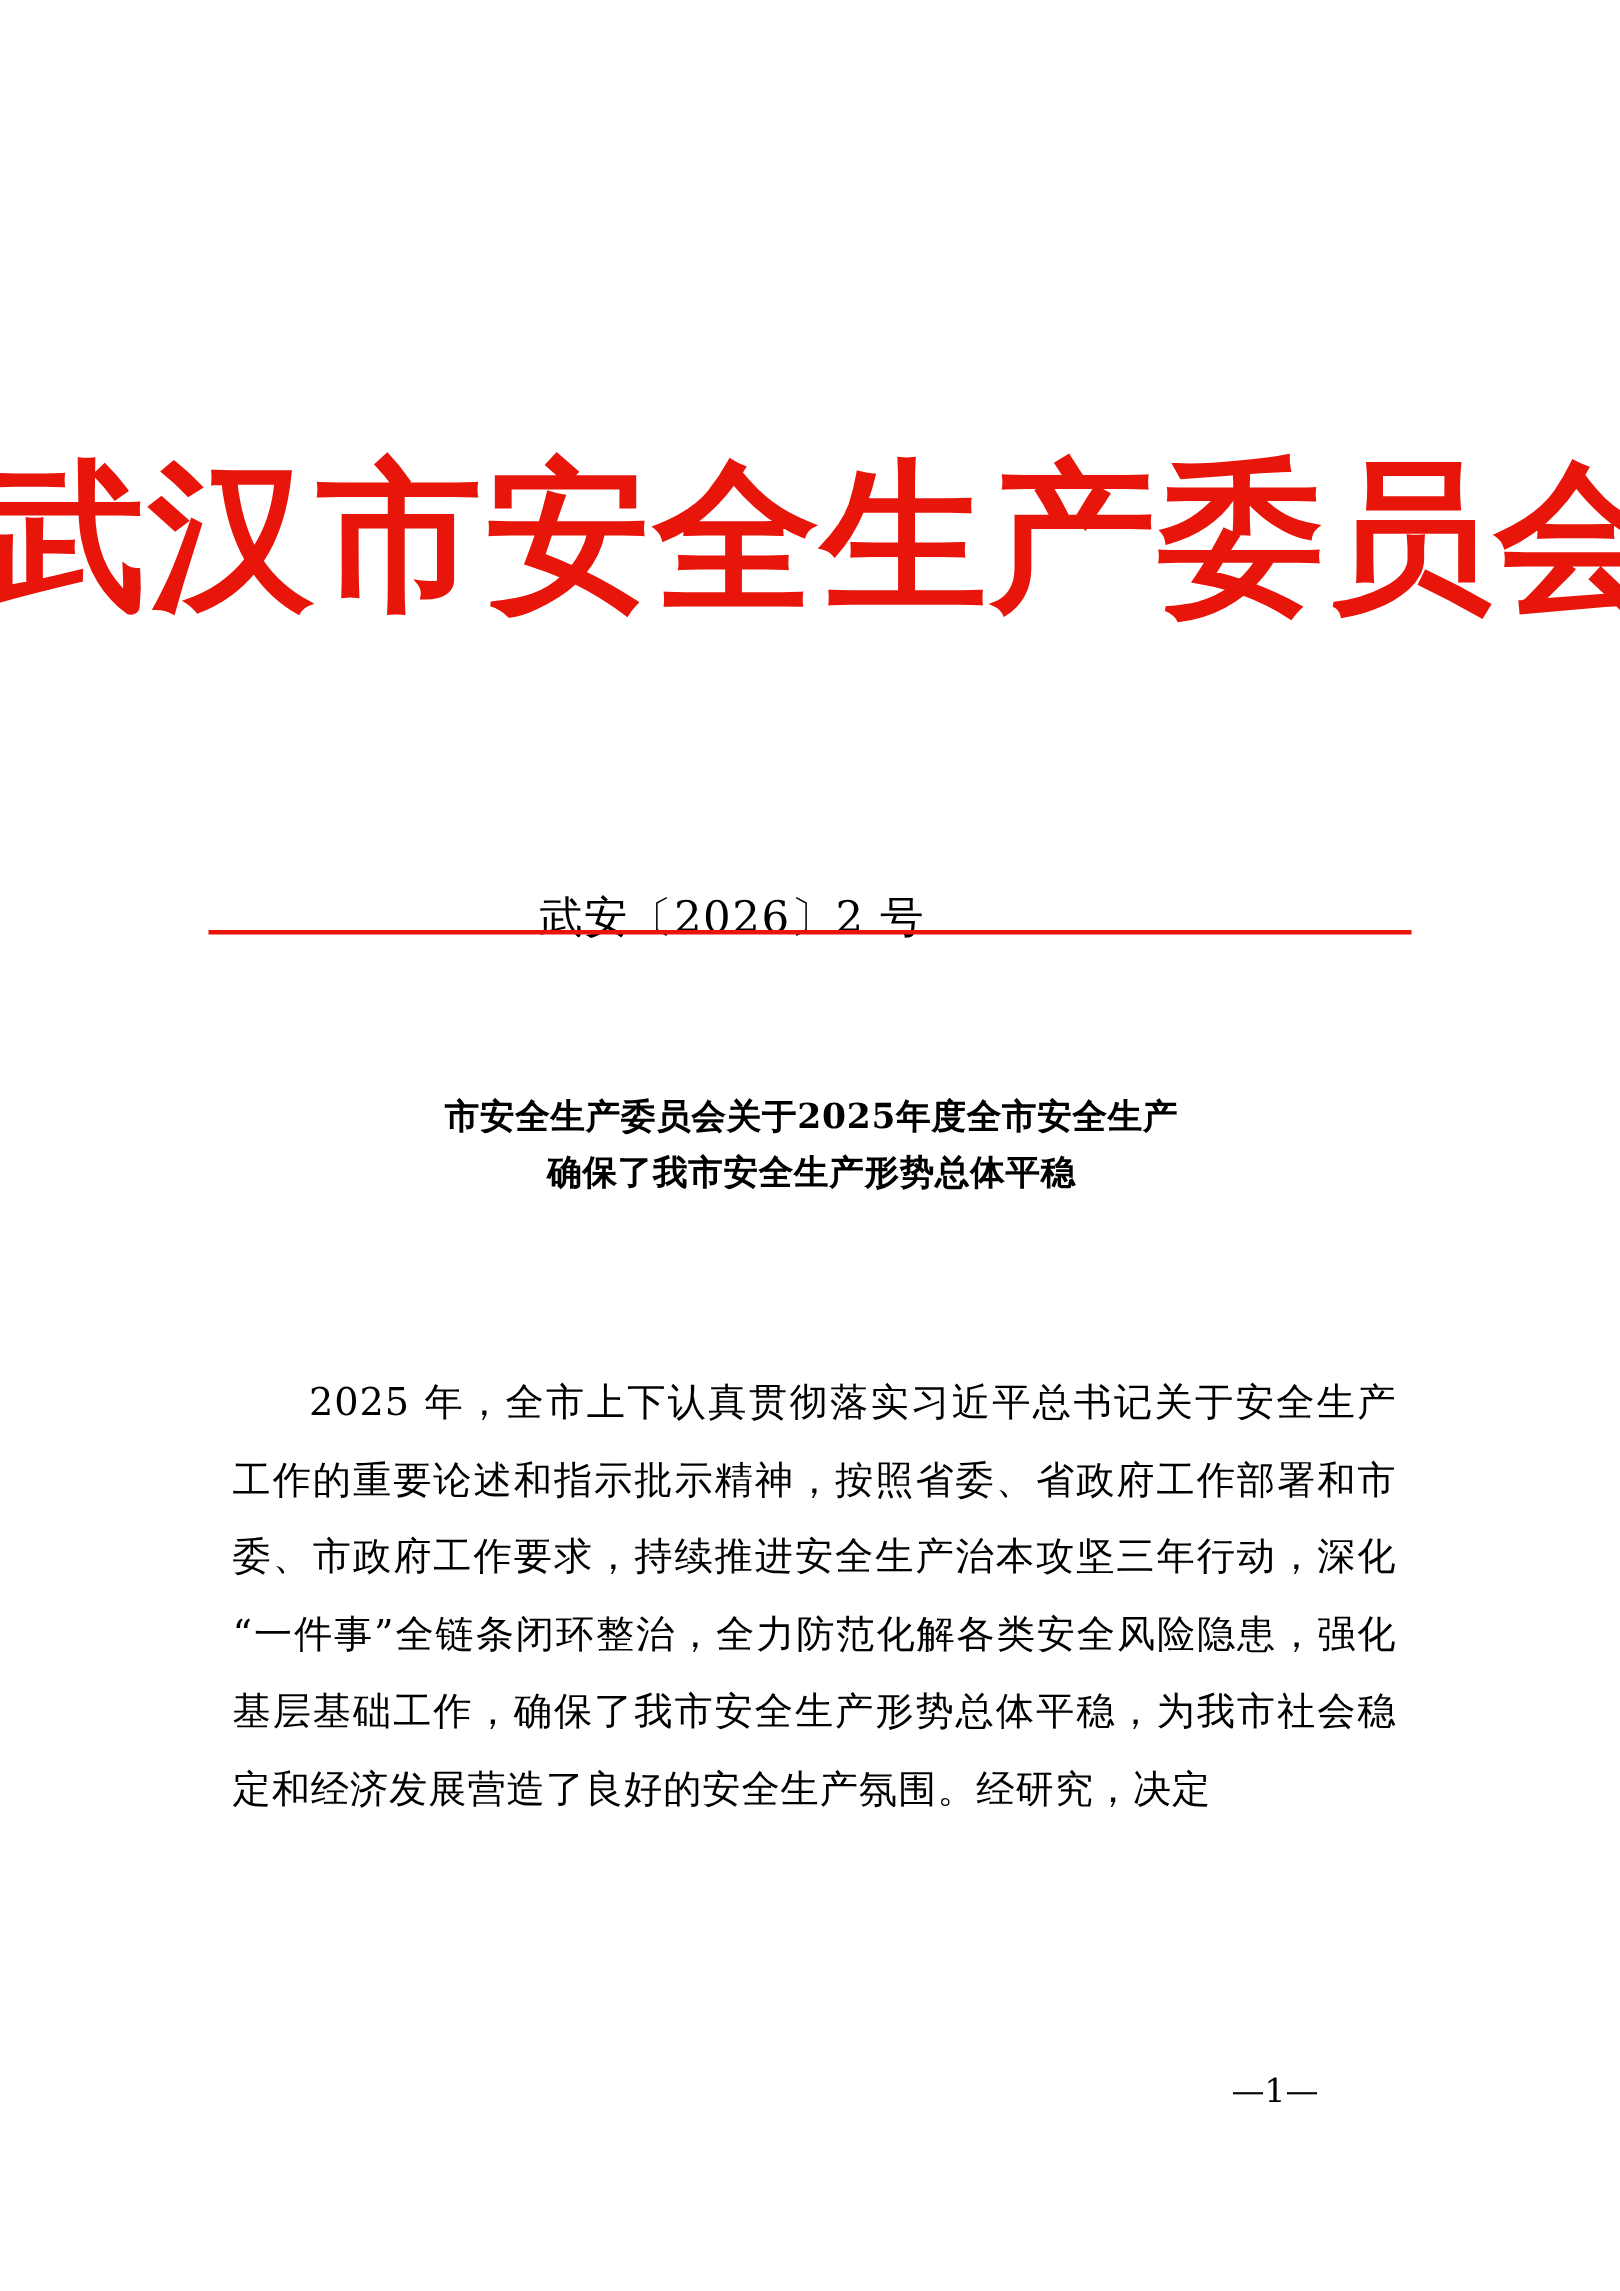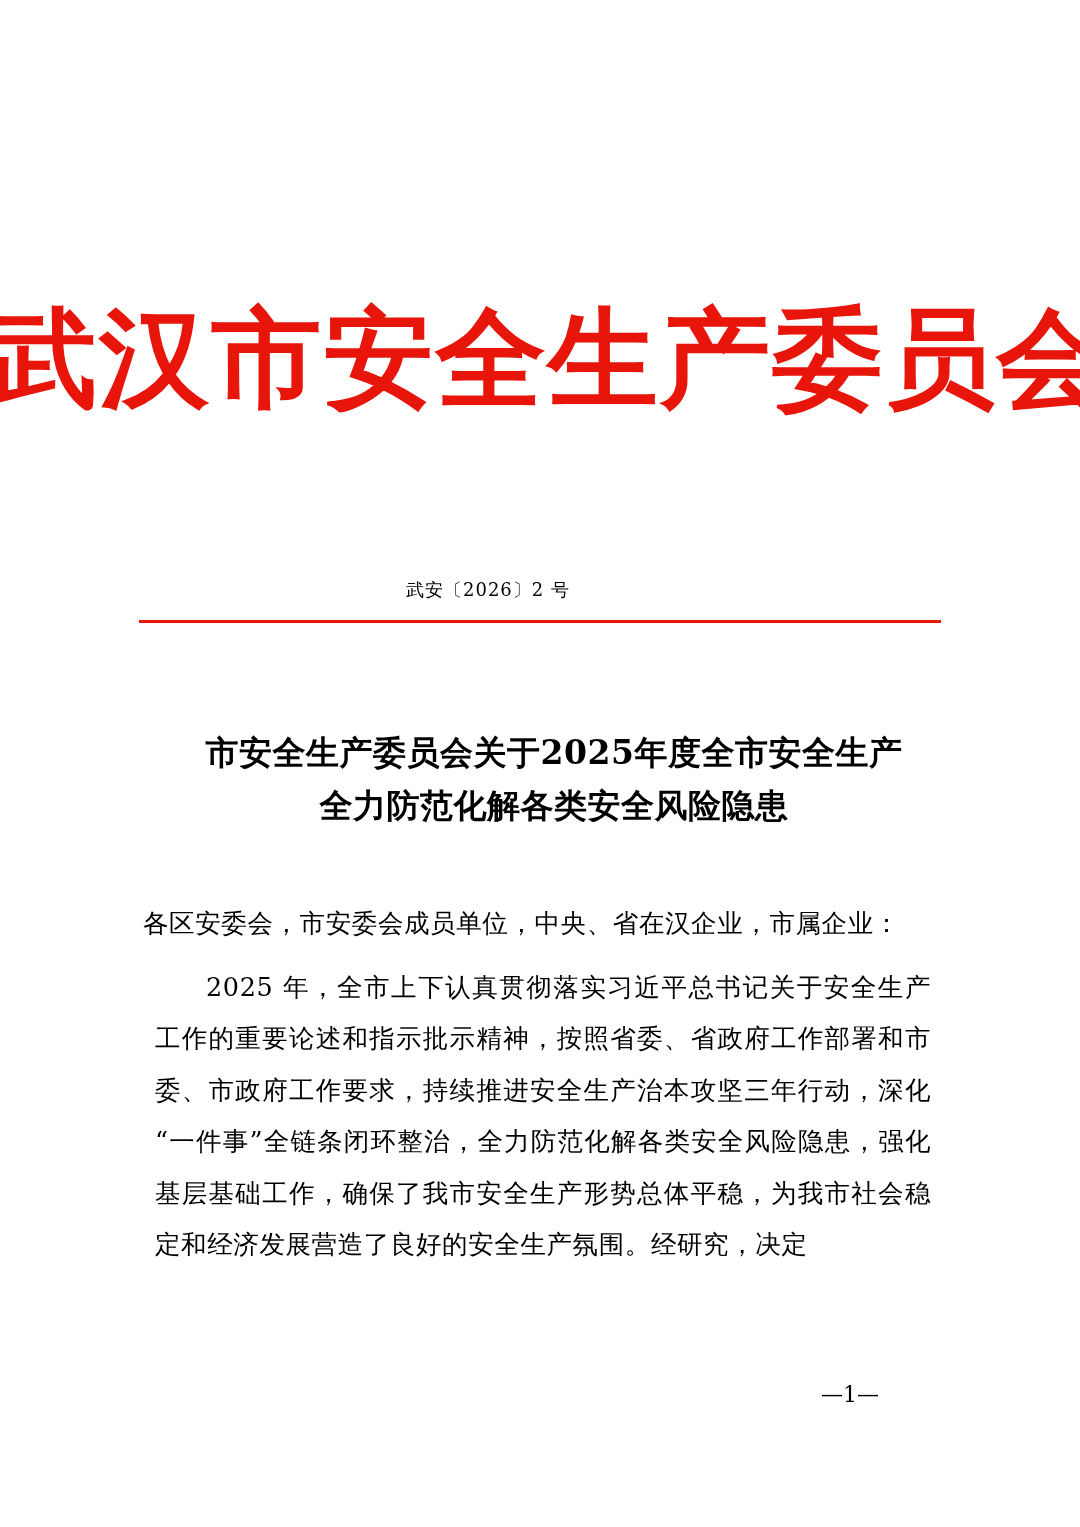--- a/index.html
+++ b/index.html
@@ -41,48 +41,48 @@
     font-size: 108px;
     line-height: 1.08;
     letter-spacing: 2px;
     white-space: nowrap;
     transform: scaleX(1.02);
   }
 
   
   .doc-number {
     position: absolute;
-    top: 578px;
+    top: 592px;
     left: 0;
     width: 976px;
     text-align: center;
-    font-size: 18px;
+    font-size: 29px;
     letter-spacing: 1px;
     font-family: "DejaVu Serif", "Liberation Serif", serif;
   }
 
   
   .red-rule {
     position: absolute;
     top: 620px;
     left: 139px;
     width: 802px;
     height: 3px;
     background: #e8150b;
   }
 
   
   .doc-title {
     position: absolute;
     top: 726px;
-    left: 153px;
+    left: 140px;
     width: 802px;
     text-align: center;
     font-weight: bold;
-    font-size: 33px;
+    font-size: 23px;
     line-height: 1.62;
     letter-spacing: 0.5px;
     font-family: "DejaVu Serif", "Liberation Serif", serif;
   }
   .doc-title .tline {
     display: block;
   }
 
   
   .body-text {
@@ -126,23 +126,22 @@
   <div class="masthead">
     <span class="masthead-title">武汉市安全生产委员会文件</span>
   </div>
 
   <div class="doc-number">武安〔2026〕2 号</div>
 
   <div class="red-rule"></div>
 
   <div class="doc-title">
     <span class="tline">市安全生产委员会关于2025年度全市安全生产</span>
-    <span class="tline">全力防范化解各类安全风险隐患</span>
+    <span class="tline">确保了我市安全生产形势总体平稳</span>
   </div>
 
   <div class="body-text">
-    <p class="salutation">各区安委会，市安委会成员单位，中央、省在汉企业，市属企业：</p>
     <p class="para">2025 年，全市上下认真贯彻落实习近平总书记关于安全生产工作的重要论述和指示批示精神，按照省委、省政府工作部署和市委、市政府工作要求，持续推进安全生产治本攻坚三年行动，深化“一件事”全链条闭环整治，全力防范化解各类安全风险隐患，强化基层基础工作，确保了我市安全生产形势总体平稳，为我市社会稳定和经济发展营造了良好的安全生产氛围。经研究，决定</p>
   </div>
 
   <div class="page-number">—1—</div>
 
 </div>
 
 </body></html>

